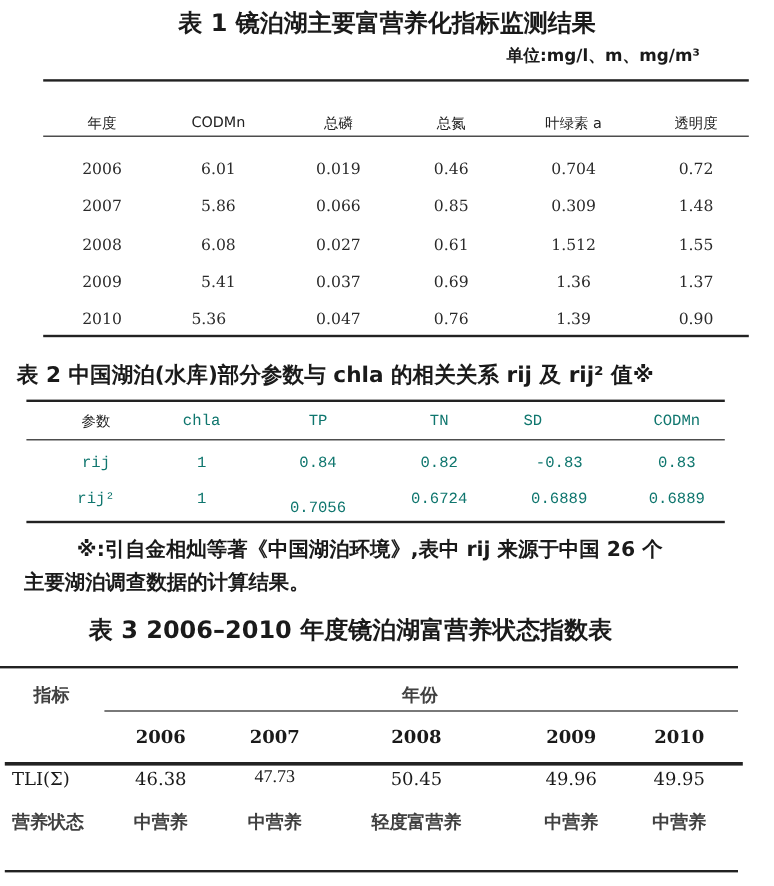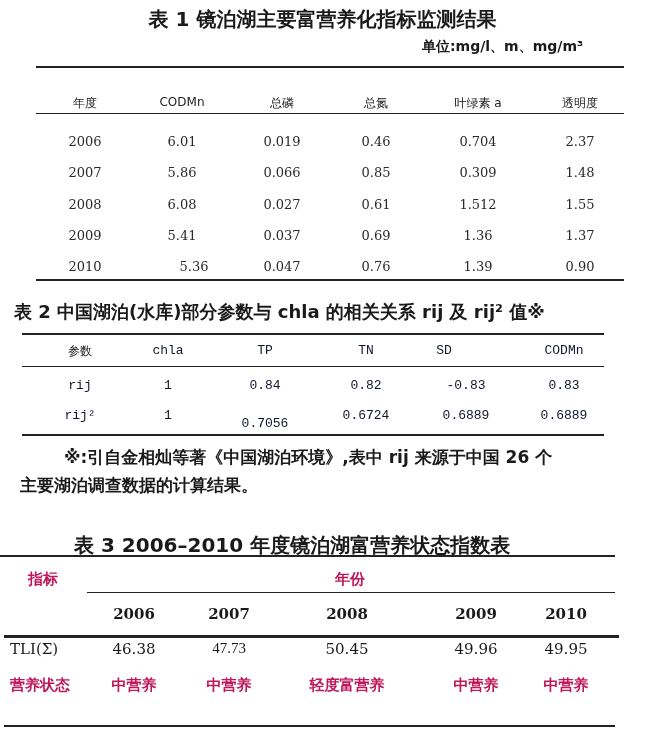--- a/index.html
+++ b/index.html
@@ -3,23 +3,23 @@
 <meta charset="utf-8">
 <style>
   html, body { margin: 0; padding: 0; background: #ffffff; }
   body { width: 645px; height: 738px; position: relative; overflow: hidden; color: #1a1a1a; font-family: "DejaVu Sans", sans-serif; }
   .abs { position: absolute; }
   .title { font-weight: bold; font-family: "DejaVu Sans", sans-serif; white-space: nowrap; }
   .rule { position: absolute; background: #222; }
   .cell { position: absolute; transform: translateX(-50%); white-space: nowrap; }
   .mono { font-family: "DejaVu Serif", serif; font-size: 13px; color: #2a2a2a; }
   .hdr1 { font-family: "DejaVu Sans", sans-serif; font-size: 12px; color: #222; }
-  .t2 { font-family: "Liberation Mono", monospace; font-size: 13px; color: #0f172a; }
+  .t2 { font-family: "Liberation Mono", monospace; font-size: 13px; color: #0f766e; }
   .t3 { font-family: "DejaVu Serif", serif; font-size: 15px; font-weight: bold; color: #1a1a1a; }
-  .t3cn { font-family: "DejaVu Sans", sans-serif; font-size: 15px; font-weight: bold; color: #be185d; }
+  .t3cn { font-family: "DejaVu Sans", sans-serif; font-size: 15px; font-weight: bold; color: #404040; }
   .note { font-weight: bold; font-size: 17px; white-space: nowrap; }
 </style>
 </head>
 <body>
 
 <div class="abs title" style="left:0; width:645px; text-align:center; top:6px; font-size:20px;">表 1  镜泊湖主要富营养化指标监测结果</div>
 <div class="abs title" style="left:422px; top:38px; font-size:14px;">单位:mg/l、m、mg/m³</div>
 
 <div class="rule" style="left:36px; top:66px; width:588px; height:2px;"></div>
 
@@ -31,21 +31,21 @@
 <div class="cell hdr1" style="left:580px; top:95px;">透明度</div>
 
 <div class="rule" style="left:36px; top:113px; width:588px; height:1px;"></div>
 
 <div>
   <div class="cell mono" style="left:85px; top:134px;">2006</div>
   <div class="cell mono" style="left:182px; top:134px;">6.01</div>
   <div class="cell mono" style="left:282px; top:134px;">0.019</div>
   <div class="cell mono" style="left:376px; top:134px;">0.46</div>
   <div class="cell mono" style="left:478px; top:134px;">0.704</div>
-  <div class="cell mono" style="left:580px; top:134px;">2.37</div>
+  <div class="cell mono" style="left:580px; top:134px;">0.72</div>
 </div>
 <div>
   <div class="cell mono" style="left:85px; top:165px;">2007</div>
   <div class="cell mono" style="left:182px; top:165px;">5.86</div>
   <div class="cell mono" style="left:282px; top:165px;">0.066</div>
   <div class="cell mono" style="left:376px; top:165px;">0.85</div>
   <div class="cell mono" style="left:478px; top:165px;">0.309</div>
   <div class="cell mono" style="left:580px; top:165px;">1.48</div>
 </div>
 <div>
@@ -59,21 +59,21 @@
 <div>
   <div class="cell mono" style="left:85px; top:228px;">2009</div>
   <div class="cell mono" style="left:182px; top:228px;">5.41</div>
   <div class="cell mono" style="left:282px; top:228px;">0.037</div>
   <div class="cell mono" style="left:376px; top:228px;">0.69</div>
   <div class="cell mono" style="left:478px; top:228px;">1.36</div>
   <div class="cell mono" style="left:580px; top:228px;">1.37</div>
 </div>
 <div>
   <div class="cell mono" style="left:85px; top:259px;">2010</div>
-  <div class="cell mono" style="left:194px; top:259px;">5.36</div>
+  <div class="cell mono" style="left:174px; top:259px;">5.36</div>
   <div class="cell mono" style="left:282px; top:259px;">0.047</div>
   <div class="cell mono" style="left:376px; top:259px;">0.76</div>
   <div class="cell mono" style="left:478px; top:259px;">1.39</div>
   <div class="cell mono" style="left:580px; top:259px;">0.90</div>
 </div>
 
 <div class="rule" style="left:36px; top:279px; width:588px; height:2px;"></div>
 
 <div class="abs title" style="left:14px; top:300px; font-size:18px;">表 2 中国湖泊(水库)部分参数与 chla 的相关关系 rij 及 rij² 值※</div>
 
@@ -103,21 +103,21 @@
   <div class="cell t2" style="left:366px; top:408px;">0.6724</div>
   <div class="cell t2" style="left:466px; top:408px;">0.6889</div>
   <div class="cell t2" style="left:564px; top:408px;">0.6889</div>
 </div>
 
 <div class="rule" style="left:22px; top:434px; width:582px; height:2px;"></div>
 
 <div class="abs note" style="left:64px; top:446px;">※:引自金相灿等著《中国湖泊环境》,表中 rij 来源于中国 26 个</div>
 <div class="abs note" style="left:20px; top:474px;">主要湖泊调查数据的计算结果。</div>
 
-<div class="abs title" style="left:74px; top:512px; font-size:20px;margin-top:20px;">表 3   2006–2010 年度镜泊湖富营养状态指数表</div>
+<div class="abs title" style="left:74px; top:512px; font-size:20px;">表 3   2006–2010 年度镜泊湖富营养状态指数表</div>
 
 <div class="rule" style="left:0; top:555px; width:615px; height:2px;"></div>
 
 <div class="abs t3cn" style="left:28px; top:570px;">指标</div>
 <div class="cell t3cn" style="left:350px; top:570px;">年份</div>
 
 <div class="rule" style="left:87px; top:592px; width:528px; height:1px;"></div>
 
 <div class="cell t3" style="left:134px; top:605px;">2006</div>
 <div class="cell t3" style="left:229px; top:605px;">2007</div>

